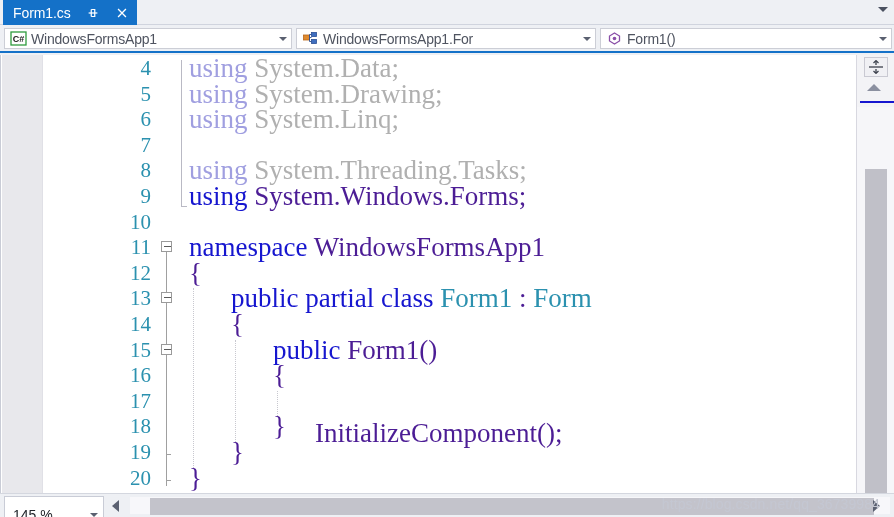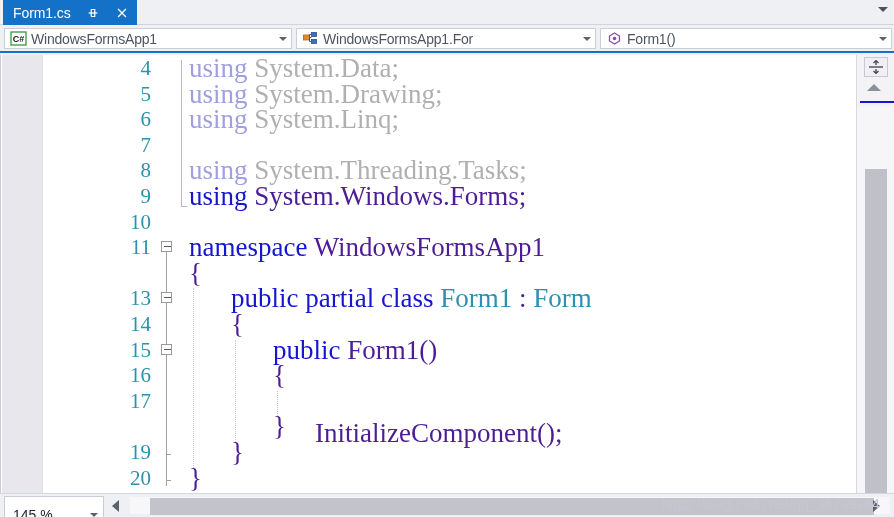--- a/index.html
+++ b/index.html
@@ -387,31 +387,33 @@
         <div class="lineno" style="top: 52.2px;">6</div>
         <div class="linecode" style="top: 52.2px; left: 146px;"><span class="dim-kw">using</span><span class="dim"> System.Linq;</span></div>
         <div class="lineno" style="top: 77.8px;">7</div>
         <div class="lineno" style="top: 103.4px;">8</div>
         <div class="linecode" style="top: 103.4px; left: 146px;"><span class="dim-kw">using</span><span class="dim"> System.Threading.Tasks;</span></div>
         <div class="lineno" style="top: 129px;">9</div>
         <div class="linecode" style="top: 129px; left: 146px;"><span class="kw">using</span><span class="plain"> System.Windows.Forms;</span></div>
         <div class="lineno" style="top: 154.6px;">10</div>
         <div class="lineno" style="top: 180.2px;">11</div>
         <div class="linecode" style="top: 180.2px; left: 146px;"><span class="kw">namespace</span><span class="plain"> WindowsFormsApp1</span></div>
+        <div class="lineno" style="top: 205.8px;">12</div>
         <div class="linecode" style="top: 205.8px; left: 146px;"><span class="plain">{</span></div>
         <div class="lineno" style="top: 231.4px; padding-left: 33px;">13</div>
         <div class="linecode" style="top: 231.4px; left: 188px;"><span class="kw">public partial class</span><span class="plain"> </span><span class="type">Form1</span><span class="plain"> : </span><span class="type">Form</span></div>
         <div class="lineno" style="top: 257px;">14</div>
         <div class="linecode" style="top: 257px; left: 188px;"><span class="plain">{</span></div>
         <div class="lineno" style="top: 282.6px;">15</div>
         <div class="linecode" style="top: 282.6px; left: 230px;"><span class="kw">public</span><span class="plain"> Form1()</span></div>
         <div class="lineno" style="top: 308.2px;">16</div>
         <div class="linecode" style="top: 308.2px; left: 230px;"><span class="plain">{</span></div>
         <div class="lineno" style="top: 333.8px; padding-left: 24px;">17</div>
         <div class="linecode" style="top: 333.8px; left: 272px; margin-top: 32px;"><span class="plain">InitializeComponent();</span></div>
+        <div class="lineno" style="top: 359.4px;">18</div>
         <div class="linecode" style="top: 359.4px; left: 230px;"><span class="plain">}</span></div>
         <div class="lineno" style="top: 385px;">19</div>
         <div class="linecode" style="top: 385px; left: 188px;"><span class="plain">}</span></div>
         <div class="lineno" style="top: 410.6px;">20</div>
         <div class="linecode" style="top: 410.6px; left: 146px;"><span class="plain">}</span></div>
         <div class="using-brace" style="top: 5px; height: 146px;"></div>
         <div class="using-brace-foot" style="top: 151px;"></div>
         <div class="indent-guide" style="left: 150px; top: 233.4px; height: 179.2px;"></div>
         <div class="indent-guide" style="left: 192px; top: 284.6px; height: 102.4px;"></div>
         <div class="indent-guide" style="left: 234px; top: 335.8px; height: 25.6px;"></div>

